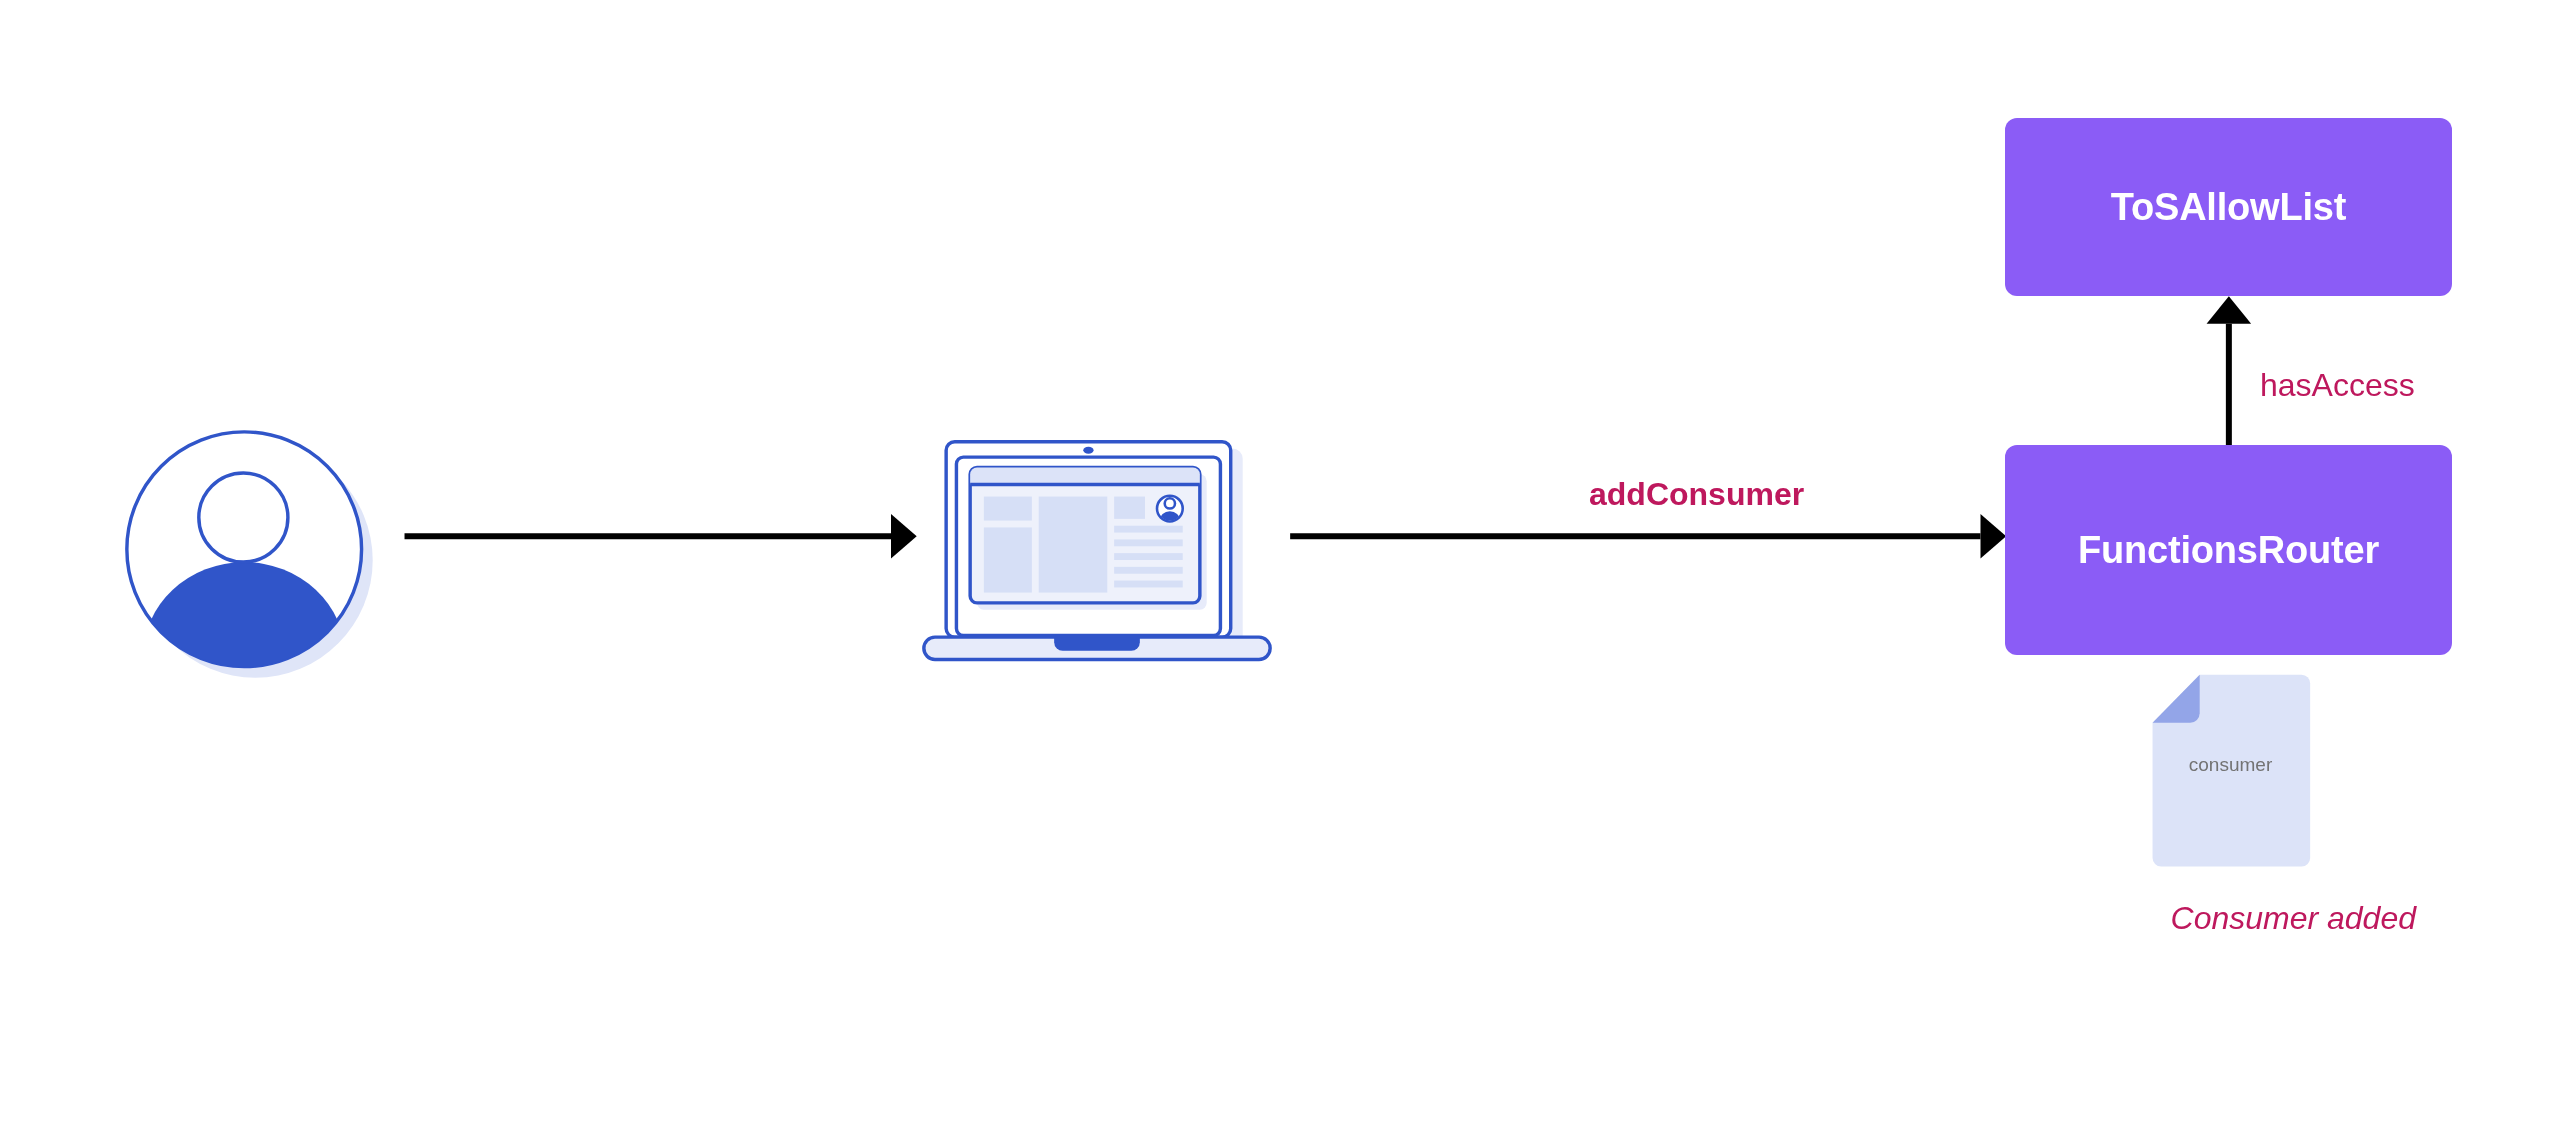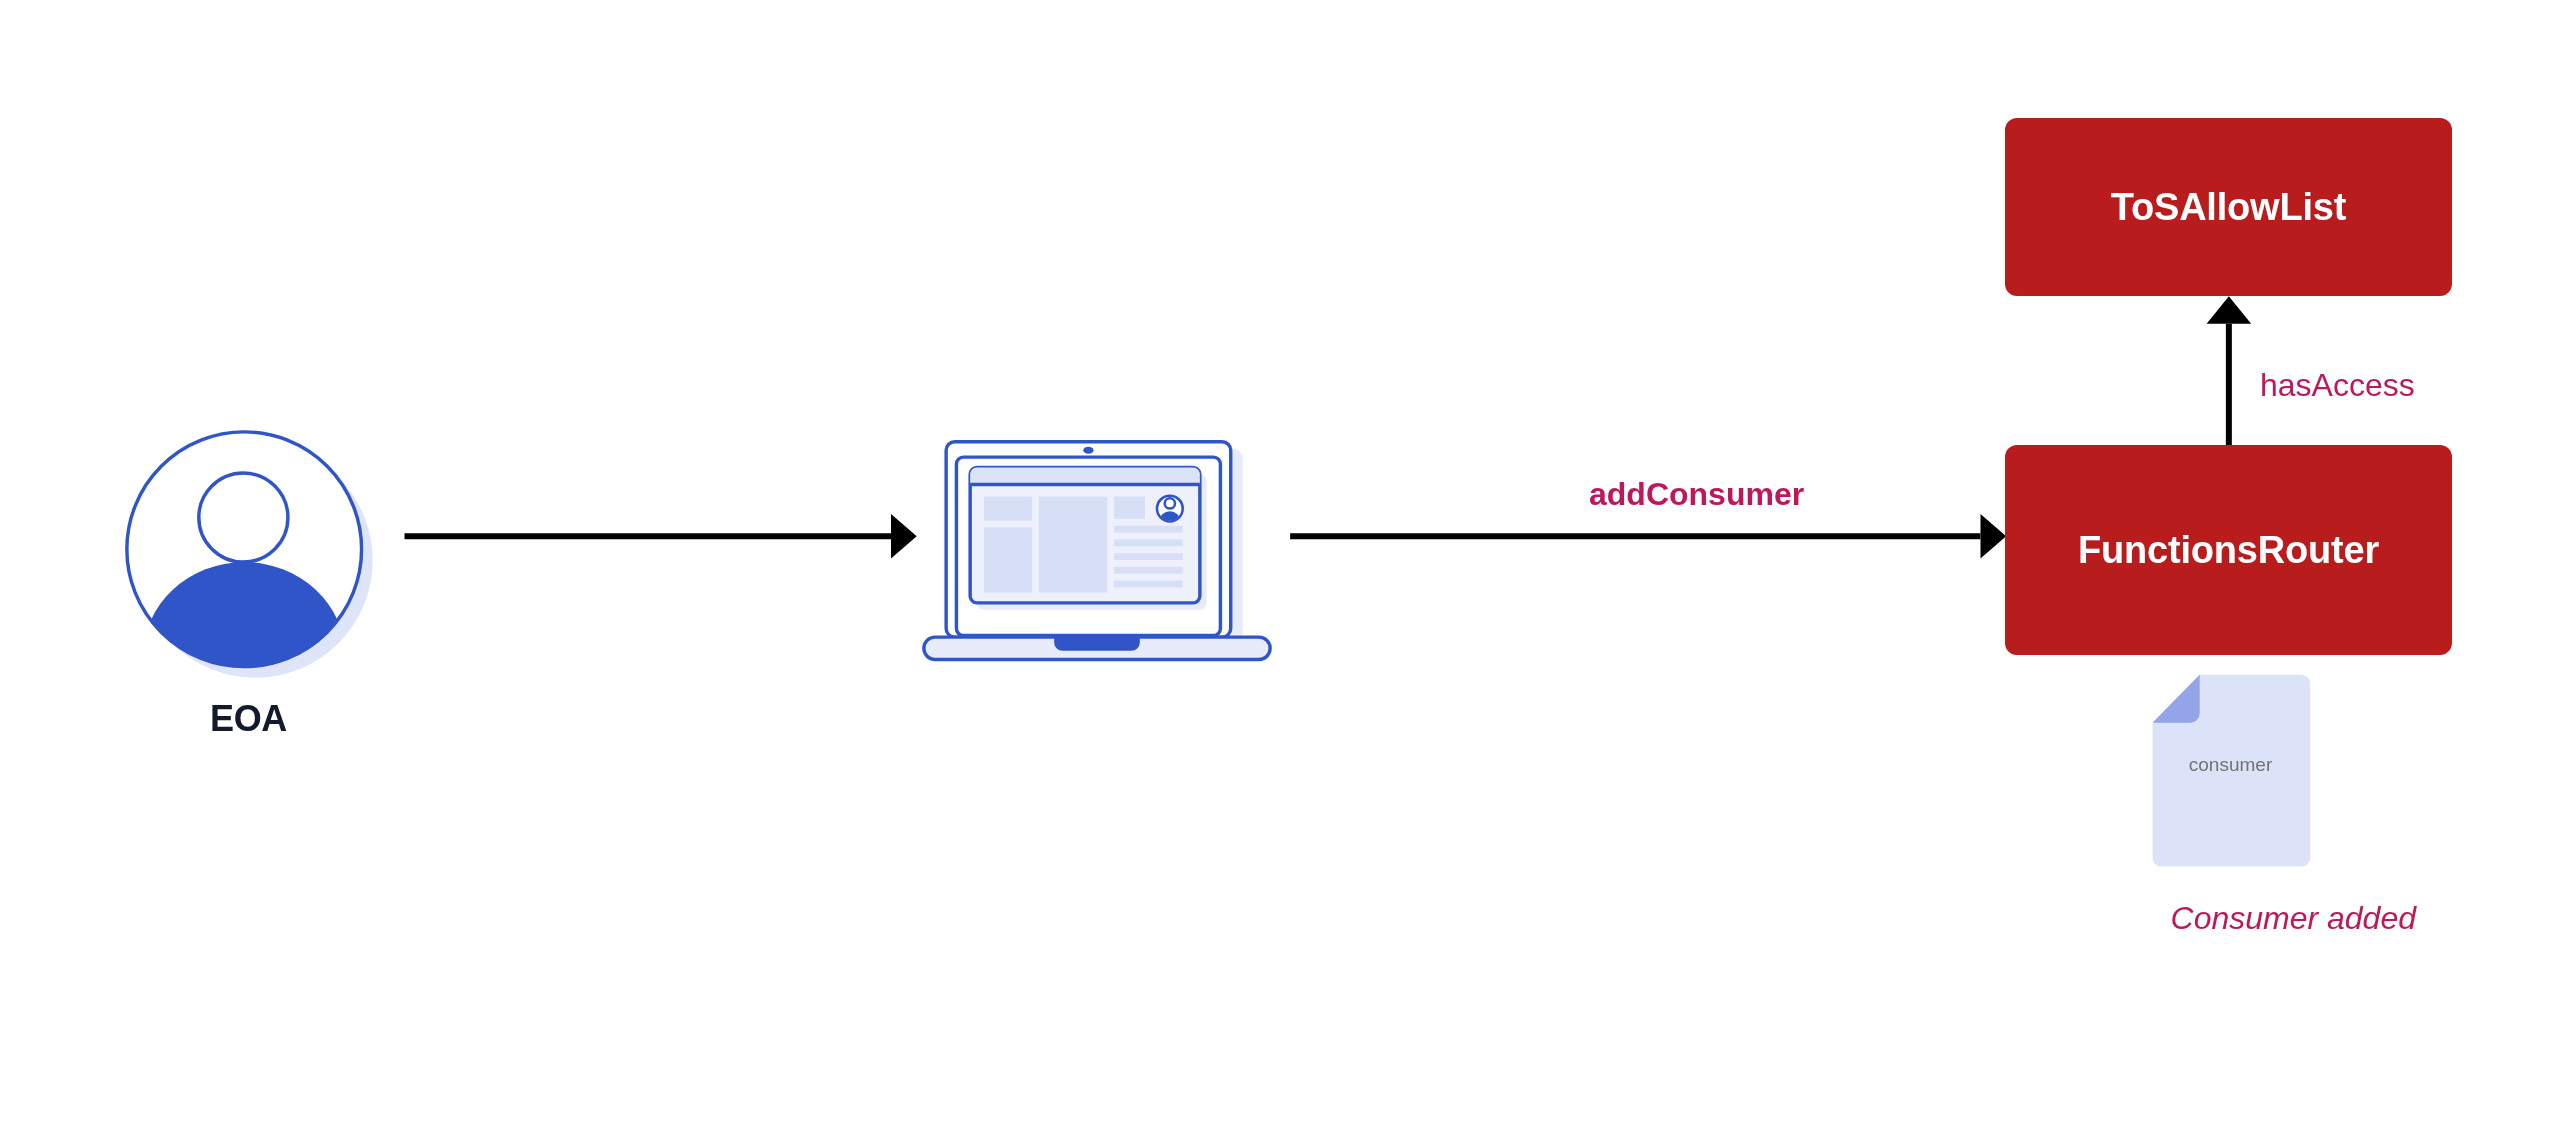--- a/index.html
+++ b/index.html
@@ -19,21 +19,21 @@
   }
 
   
   .node {
     position: absolute;
   }
 
   
   .contract-box {
     position: absolute;
-    background: #b91c1c;
+    background: #8b5cf6;
     border-radius: 12px;
     display: flex;
     align-items: center;
     justify-content: center;
   }
   .contract-box .contract-label {
     color: #ffffff;
     font-size: 38px;
     font-weight: bold;
     letter-spacing: -0.2px;
@@ -187,21 +187,20 @@
 
       <circle cx="145" cy="145" r="137" fill="#ffffff" stroke="#3055C9" stroke-width="4"></circle>
 
       <g clip-path="url(#clip-avatar-body)">
         <ellipse cx="145" cy="270" rx="118" ry="110" fill="#3055C9"></ellipse>
       </g>
 
       <circle cx="144" cy="108" r="52" fill="#ffffff" stroke="#3055C9" stroke-width="4"></circle>
     </svg>
   </div>
-  <div class="node-label" id="label-eoa">EOA</div>
 
   <div class="node" id="device-laptop">
     <svg width="360" height="240" viewBox="0 0 420 280" xmlns="http://www.w3.org/2000/svg">
 
       <rect x="44" y="24" width="336" height="232" rx="12" fill="#E7EBFA"></rect>
 
       <rect x="34" y="16" width="332" height="228" rx="10" fill="#ffffff" stroke="#3055C9" stroke-width="4"></rect>
 
       <ellipse cx="200" cy="26" rx="6" ry="4" fill="#3055C9"></ellipse>
 

